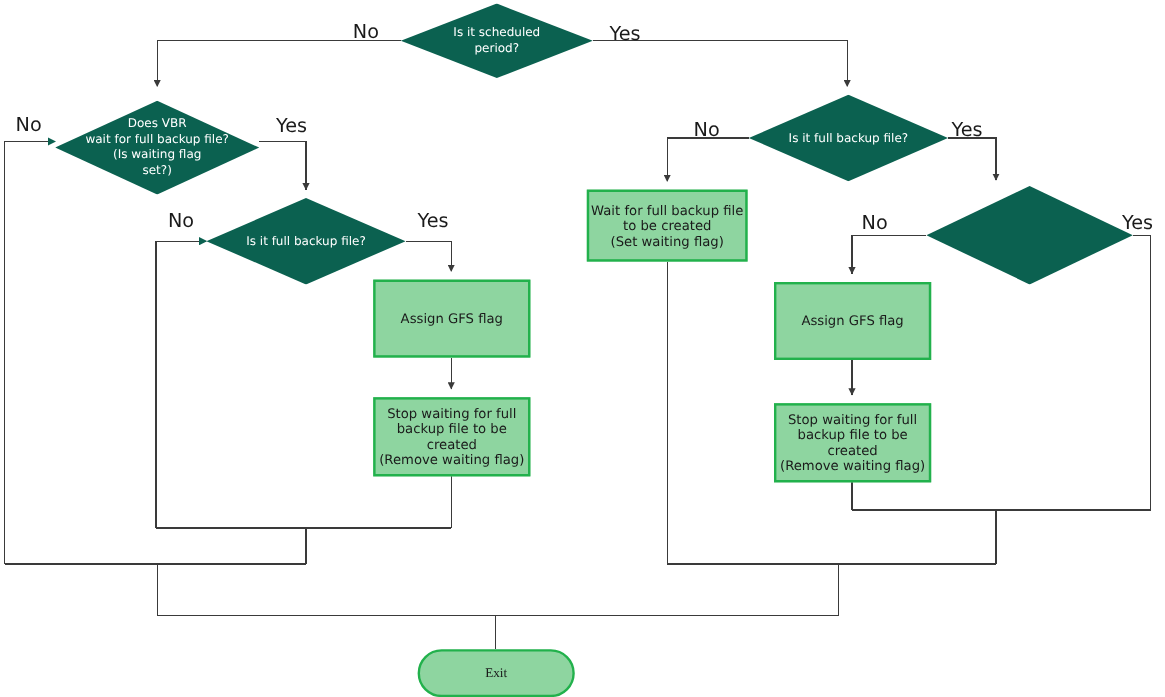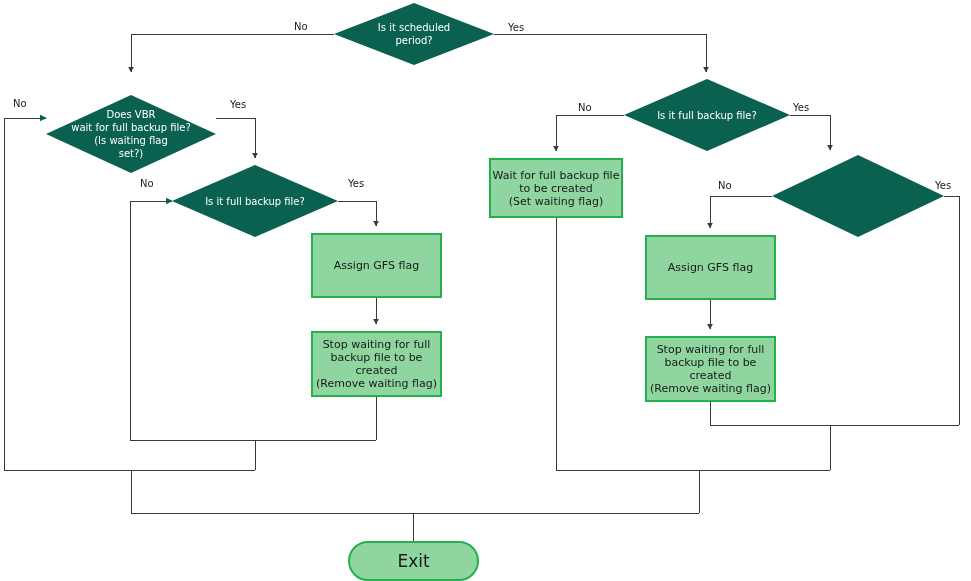--- a/index.html
+++ b/index.html
@@ -21,21 +21,21 @@
   #svg-layer {
     position: absolute;
     left: 0;
     top: 0;
     width: 971px;
     height: 581px;
   }
   .edge-label {
     position: absolute;
     font-family: "DejaVu Sans", sans-serif;
-    font-size: 10px;
+    font-size: 16px;
     color: #1a1a1a;
     white-space: nowrap;
     line-height: 12px;
   }
   .node {
     position: absolute;
     box-sizing: border-box;
     display: flex;
     align-items: center;
     justify-content: center;
@@ -62,22 +62,23 @@
     font-size: 11px;
     line-height: 13px;
   }
   .terminator {
     background: #8ed5a0;
     border: 2px solid #22b14c;
     border-radius: 999px;
   }
   .terminator .node-text {
     color: #1a1a1a;
-    font-size: 17px;
+    font-size: 11px;
     line-height: 13px;
+    font-family: Liberation Serif, serif;
   }
   .diamond-shape {
     position: absolute;
     left: 0;
     top: 0;
     width: 100%;
     height: 100%;
     z-index: 1;
   }
 </style>
@@ -123,21 +124,21 @@
       </g>
   </svg>
   <div id="node-group">
       <div class="node decision" style="left: 334px; top: 3px; width: 160px; height: 62px;">
         <svg class="diamond-shape" viewBox="0 0 160 62" preserveAspectRatio="none">
           <polygon points="80,0 160,31 80,62 0,31" fill="#0b6150"></polygon>
         </svg>
         <span class="node-text">Is it scheduled
 period?</span>
       </div>
-      <div class="node decision" style="left: 46px; top: 95px; width: 170px; height: 78px; justify-content: center;">
+      <div class="node decision" style="left: 46px; top: 84px; width: 170px; height: 78px; justify-content: center;">
         <svg class="diamond-shape" viewBox="0 0 170 78" preserveAspectRatio="none">
           <polygon points="85,0 170,39 85,78 0,39" fill="#0b6150"></polygon>
         </svg>
         <span class="node-text">Does VBR
 wait for full backup file?
 (Is waiting flag
 set?)</span>
       </div>
       <div class="node decision" style="left: 172px; top: 165px; width: 166px; height: 72px;">
         <svg class="diamond-shape" viewBox="0 0 166 72" preserveAspectRatio="none">

